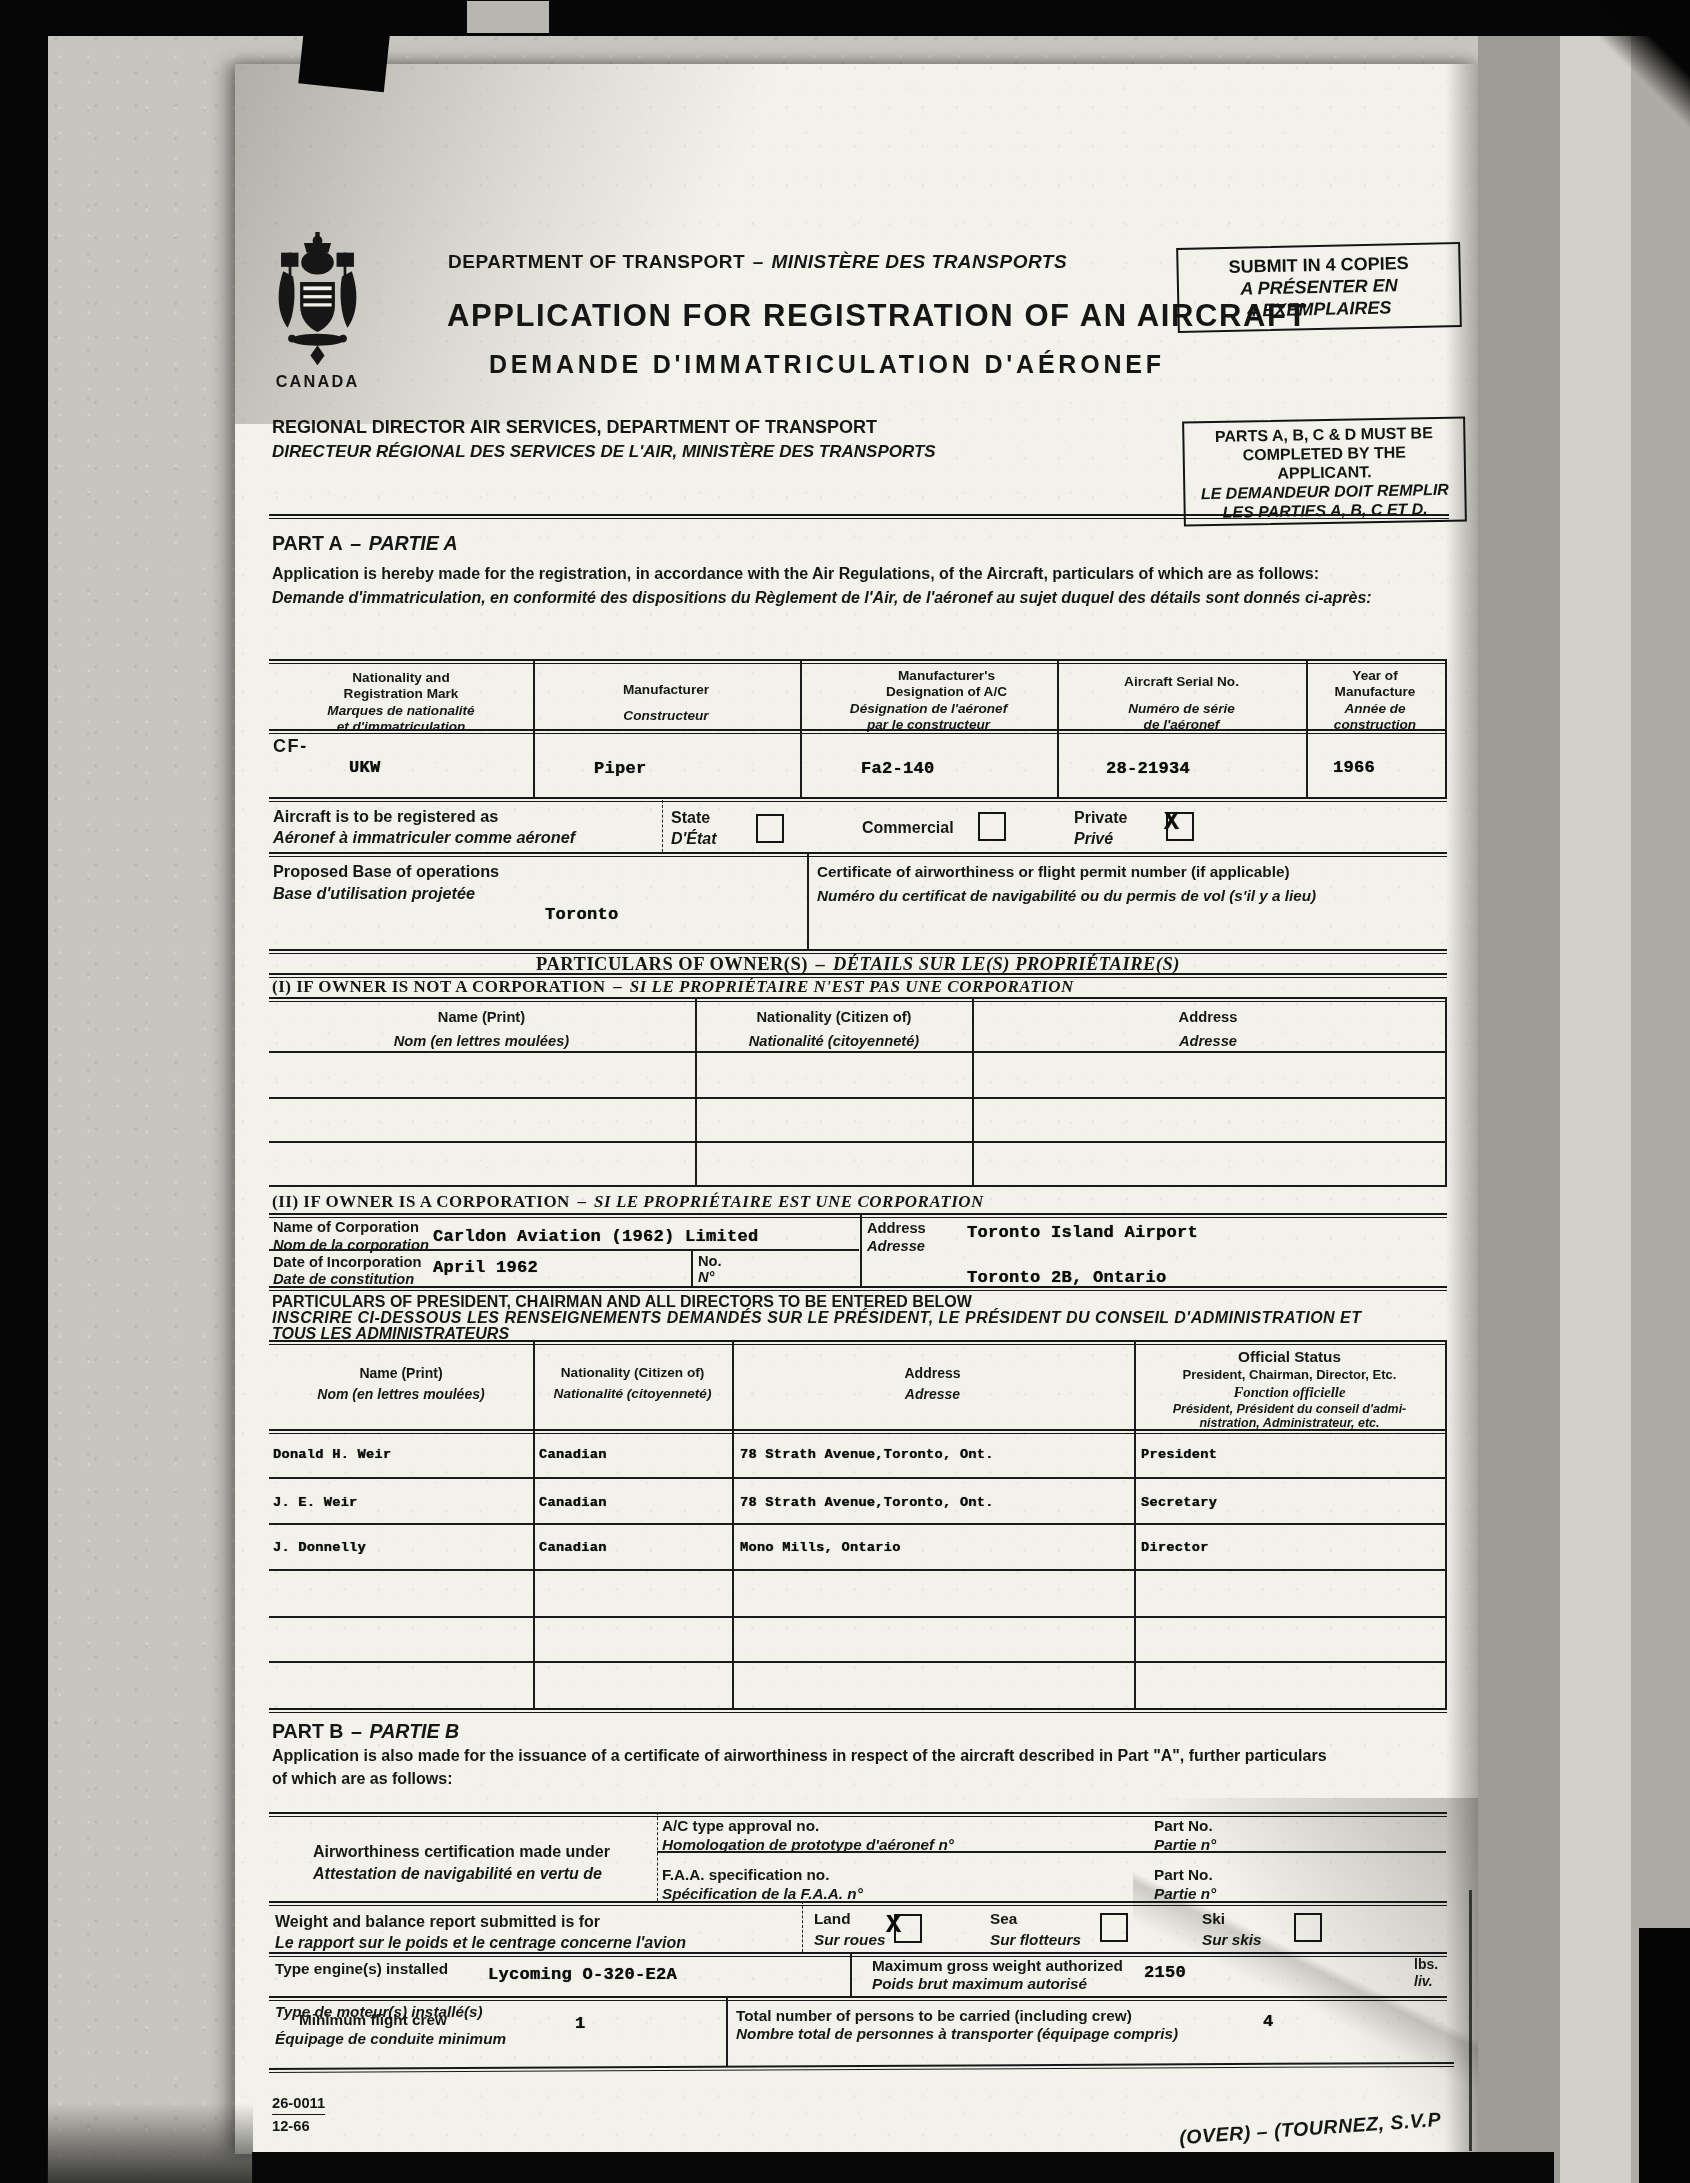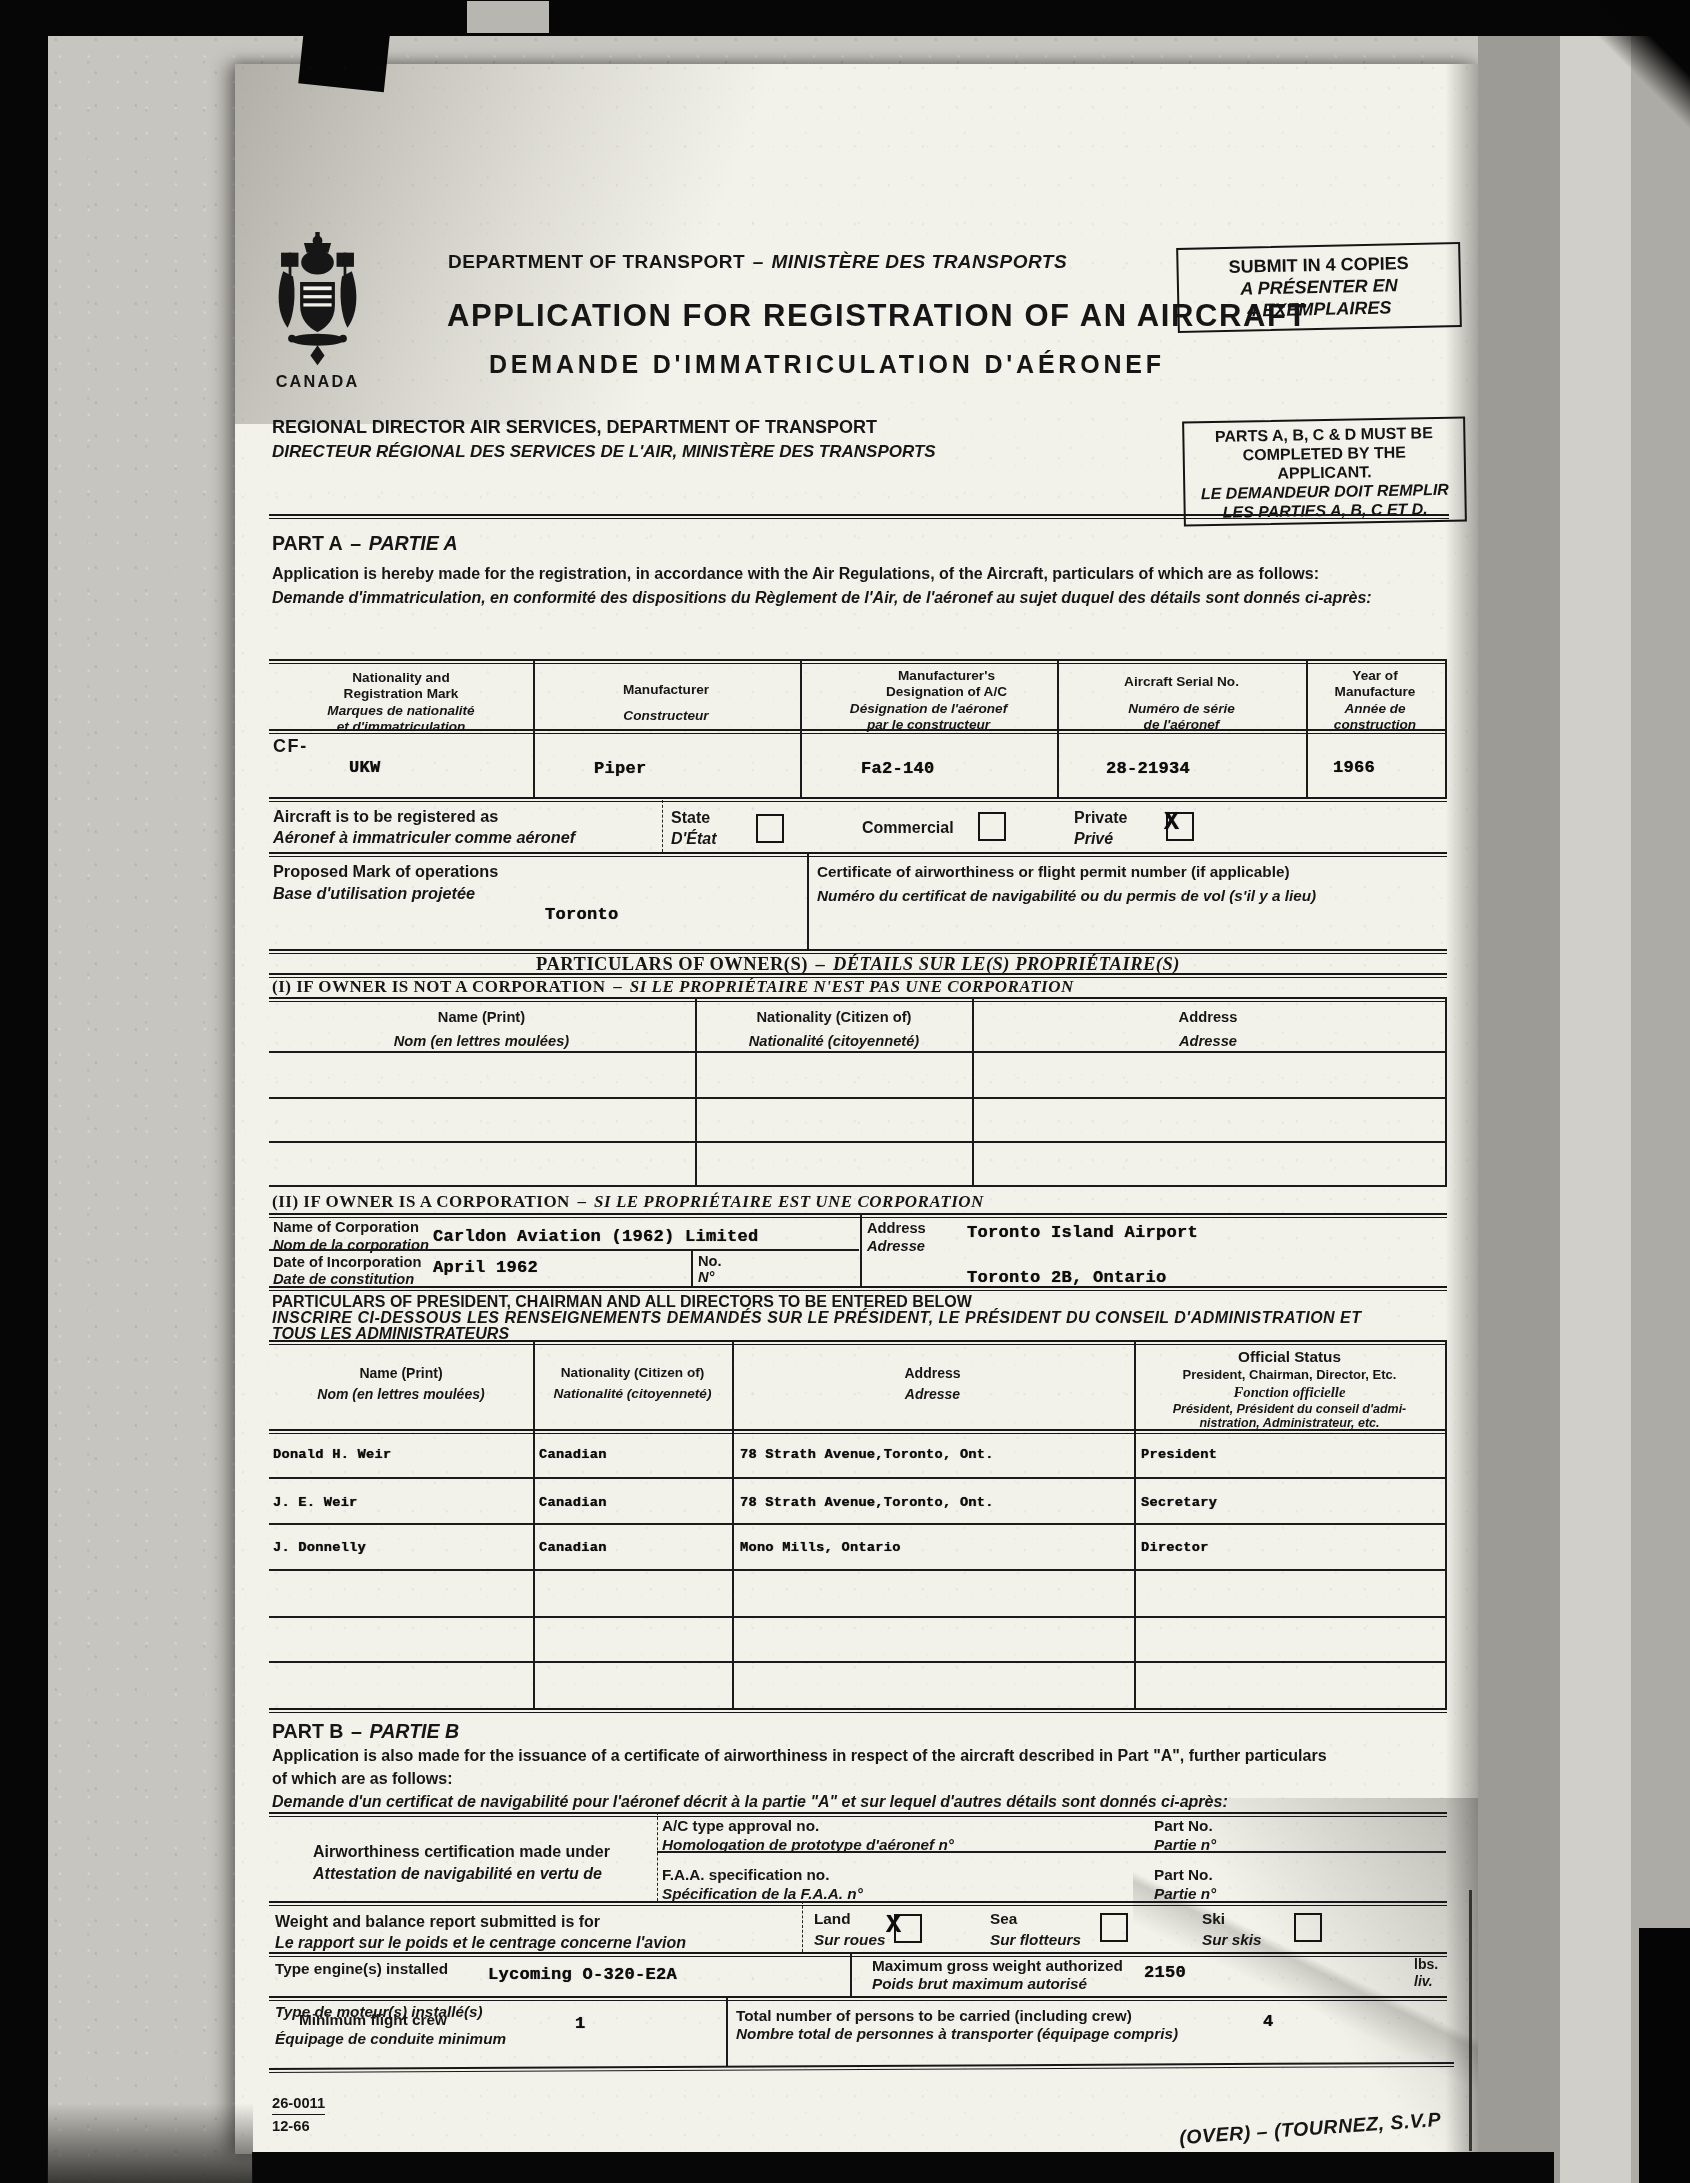--- a/index.html
+++ b/index.html
@@ -166,21 +166,21 @@
   <div class="l s29 fr" style="left:671px;top:829px;">D'État</div>
   <div class="cb" style="left:756px;top:814px;"></div>
   <div class="l s29" style="left:862px;top:818px;">Commercial</div>
   <div class="cb" style="left:978px;top:812px;"></div>
   <div class="l s29" style="left:1074px;top:808px;">Private</div>
   <div class="l s29 fr" style="left:1074px;top:829px;">Privé</div>
   <div class="cb" style="left:1166px;top:812px;"></div>
   <div class="t" style="left:1164px;top:808px;font-size:25px;">X</div>
   <div class="dl" style="left:269px;top:852px;width:1178px;"></div>
 
-  <div class="l s30" style="left:273px;top:862px;">Proposed Mark of operations</div>
+  <div class="l s30" style="left:273px;top:862px;">Proposed Base of operations</div>
   <div class="l s30 fr" style="left:273px;top:884px;">Base d'utilisation projetée</div>
   <div class="t" style="left:545px;top:905px;">Toronto</div>
   <div class="vl" style="left:807px;top:852px;height:97px;"></div>
 
   <div class="l s28" style="left:817px;top:863px;">Certificate of airworthiness or flight permit number (if applicable)</div>
   <div class="l s28 fr" style="left:817px;top:887px;">Numéro du certificat de navigabilité ou du permis de vol (s'il y a lieu)</div>
   <div class="dl" style="left:269px;top:949px;width:1178px;"></div>
 
   <div class="l s34 serif ctr inline-gap" style="left:269px;top:953px;width:1178px;letter-spacing:0.5px;">
     <span>PARTICULARS OF OWNER(S)</span><span>–</span><span class="fr">DÉTAILS SUR LE(S) PROPRIÉTAIRE(S)</span>
@@ -266,21 +266,20 @@
   <div class="sl" style="left:269px;top:1569px;width:1178px;"></div>
   <div class="sl" style="left:269px;top:1616px;width:1178px;"></div>
   <div class="sl" style="left:269px;top:1661px;width:1178px;"></div>
   <div class="dl" style="left:269px;top:1708px;width:1178px;"></div>
 
   <div class="l s36 inline-gap" style="left:272px;top:1720px;">
     <span>PART B</span><span>–</span><span class="fr">PARTIE B</span>
   </div>
   <div class="l s29" style="left:272px;top:1746px;">Application is also made for the issuance of a certificate of airworthiness in respect of the aircraft described in Part "A",  further particulars</div>
   <div class="l s29" style="left:272px;top:1769px;">of which are as follows:</div>
-  <div class="l s29 fr" style="left:272px;top:1792px;">Demande d'un certificat de navigabilité pour l'aéronef décrit à la partie "A" et sur lequel d'autres détails sont donnés ci-après:</div>
 
   <div class="dl" style="left:269px;top:1812px;width:1178px;"></div>
   <div class="vd" style="left:657px;top:1812px;height:89px;"></div>
   <div class="l s29" style="left:313px;top:1842px;">Airworthiness certification made under</div>
   <div class="l s29 fr" style="left:313px;top:1864px;">Attestation de navigabilité en vertu de</div>
   <div class="l s28" style="left:662px;top:1817px;">A/C type approval no.</div>
   <div class="l s28 fr" style="left:662px;top:1836px;">Homologation de prototype d'aéronef n°</div>
   <div class="l s28" style="left:1154px;top:1817px;">Part No.</div>
   <div class="l s28 fr" style="left:1154px;top:1836px;">Partie n°</div>
   <div class="sl" style="left:657px;top:1851px;width:789px;"></div>

